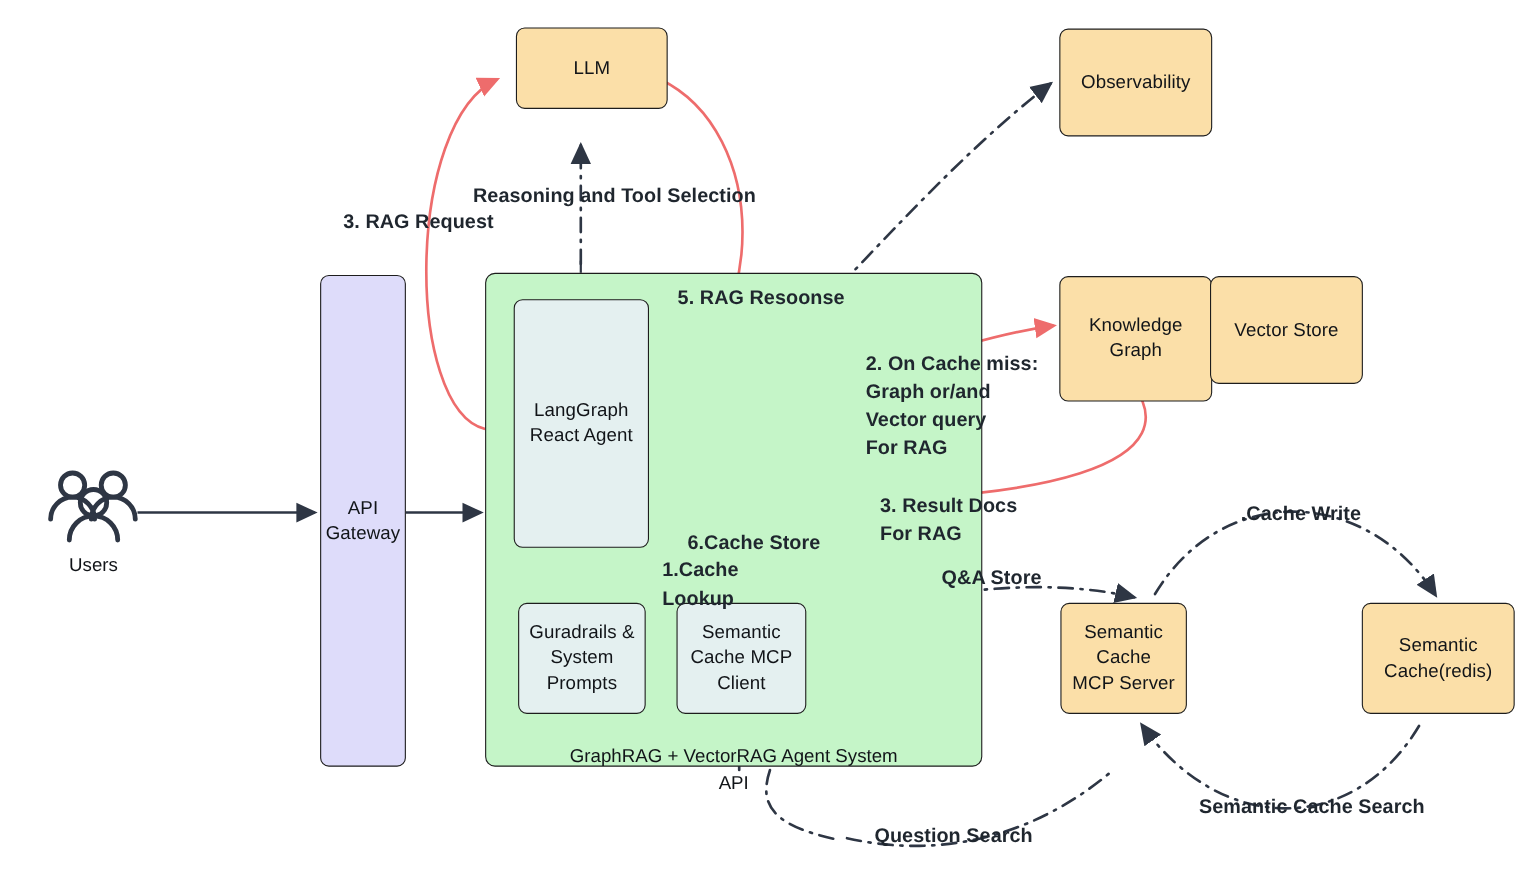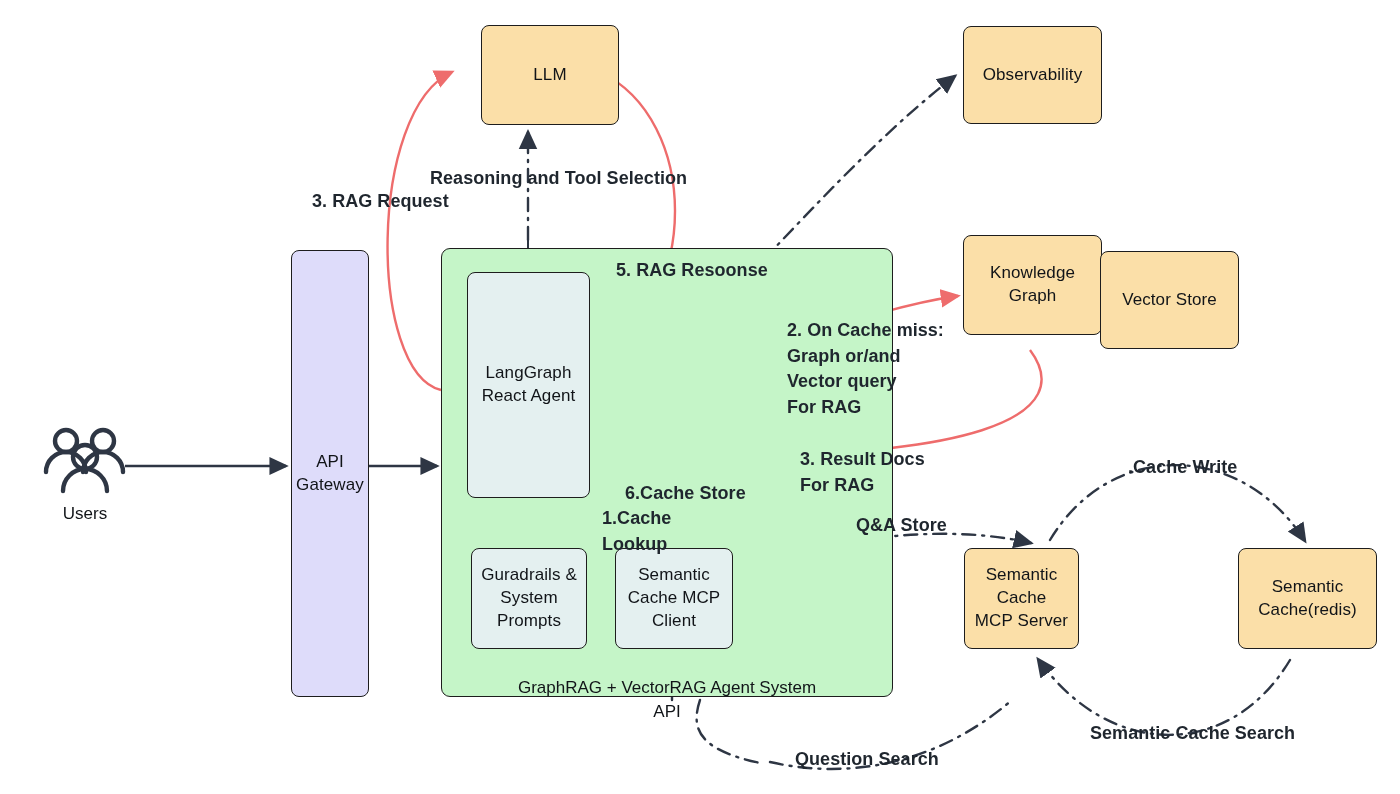--- a/index.html
+++ b/index.html
@@ -159,29 +159,29 @@
 
   <div class="group-box" style="left:441px; top:248px; width:452px; height:449px;"></div>
   <div class="plain-label" style="left:441px; top:676px; width:452px;">GraphRAG + VectorRAG Agent System
 API</div>
 
   <div class="node purple" style="left:291px; top:250px; width:78px; height:447px;">
     <span>API
 Gateway</span>
   </div>
 
-  <div class="node orange" style="left:481px; top:25px; width:138px; height:100px;">
+  <div class="node orange" style="left:469px; top:25px; width:138px; height:74px;">
     <span>LLM</span>
   </div>
 
   <div class="node orange" style="left:963px; top:26px; width:139px; height:98px;">
     <span>Observability</span>
   </div>
 
-  <div class="node orange" style="left:963px; top:235px; width:139px; height:100px;">
+  <div class="node orange" style="left:963px; top:251px; width:139px; height:114px;">
     <span>Knowledge
 Graph</span>
   </div>
 
   <div class="node orange" style="left:1100px; top:251px; width:139px; height:98px;">
     <span>Vector Store</span>
   </div>
 
   <div class="node lightbox" style="left:467px; top:272px; width:123px; height:226px; z-index:4;">
     <span>LangGraph

